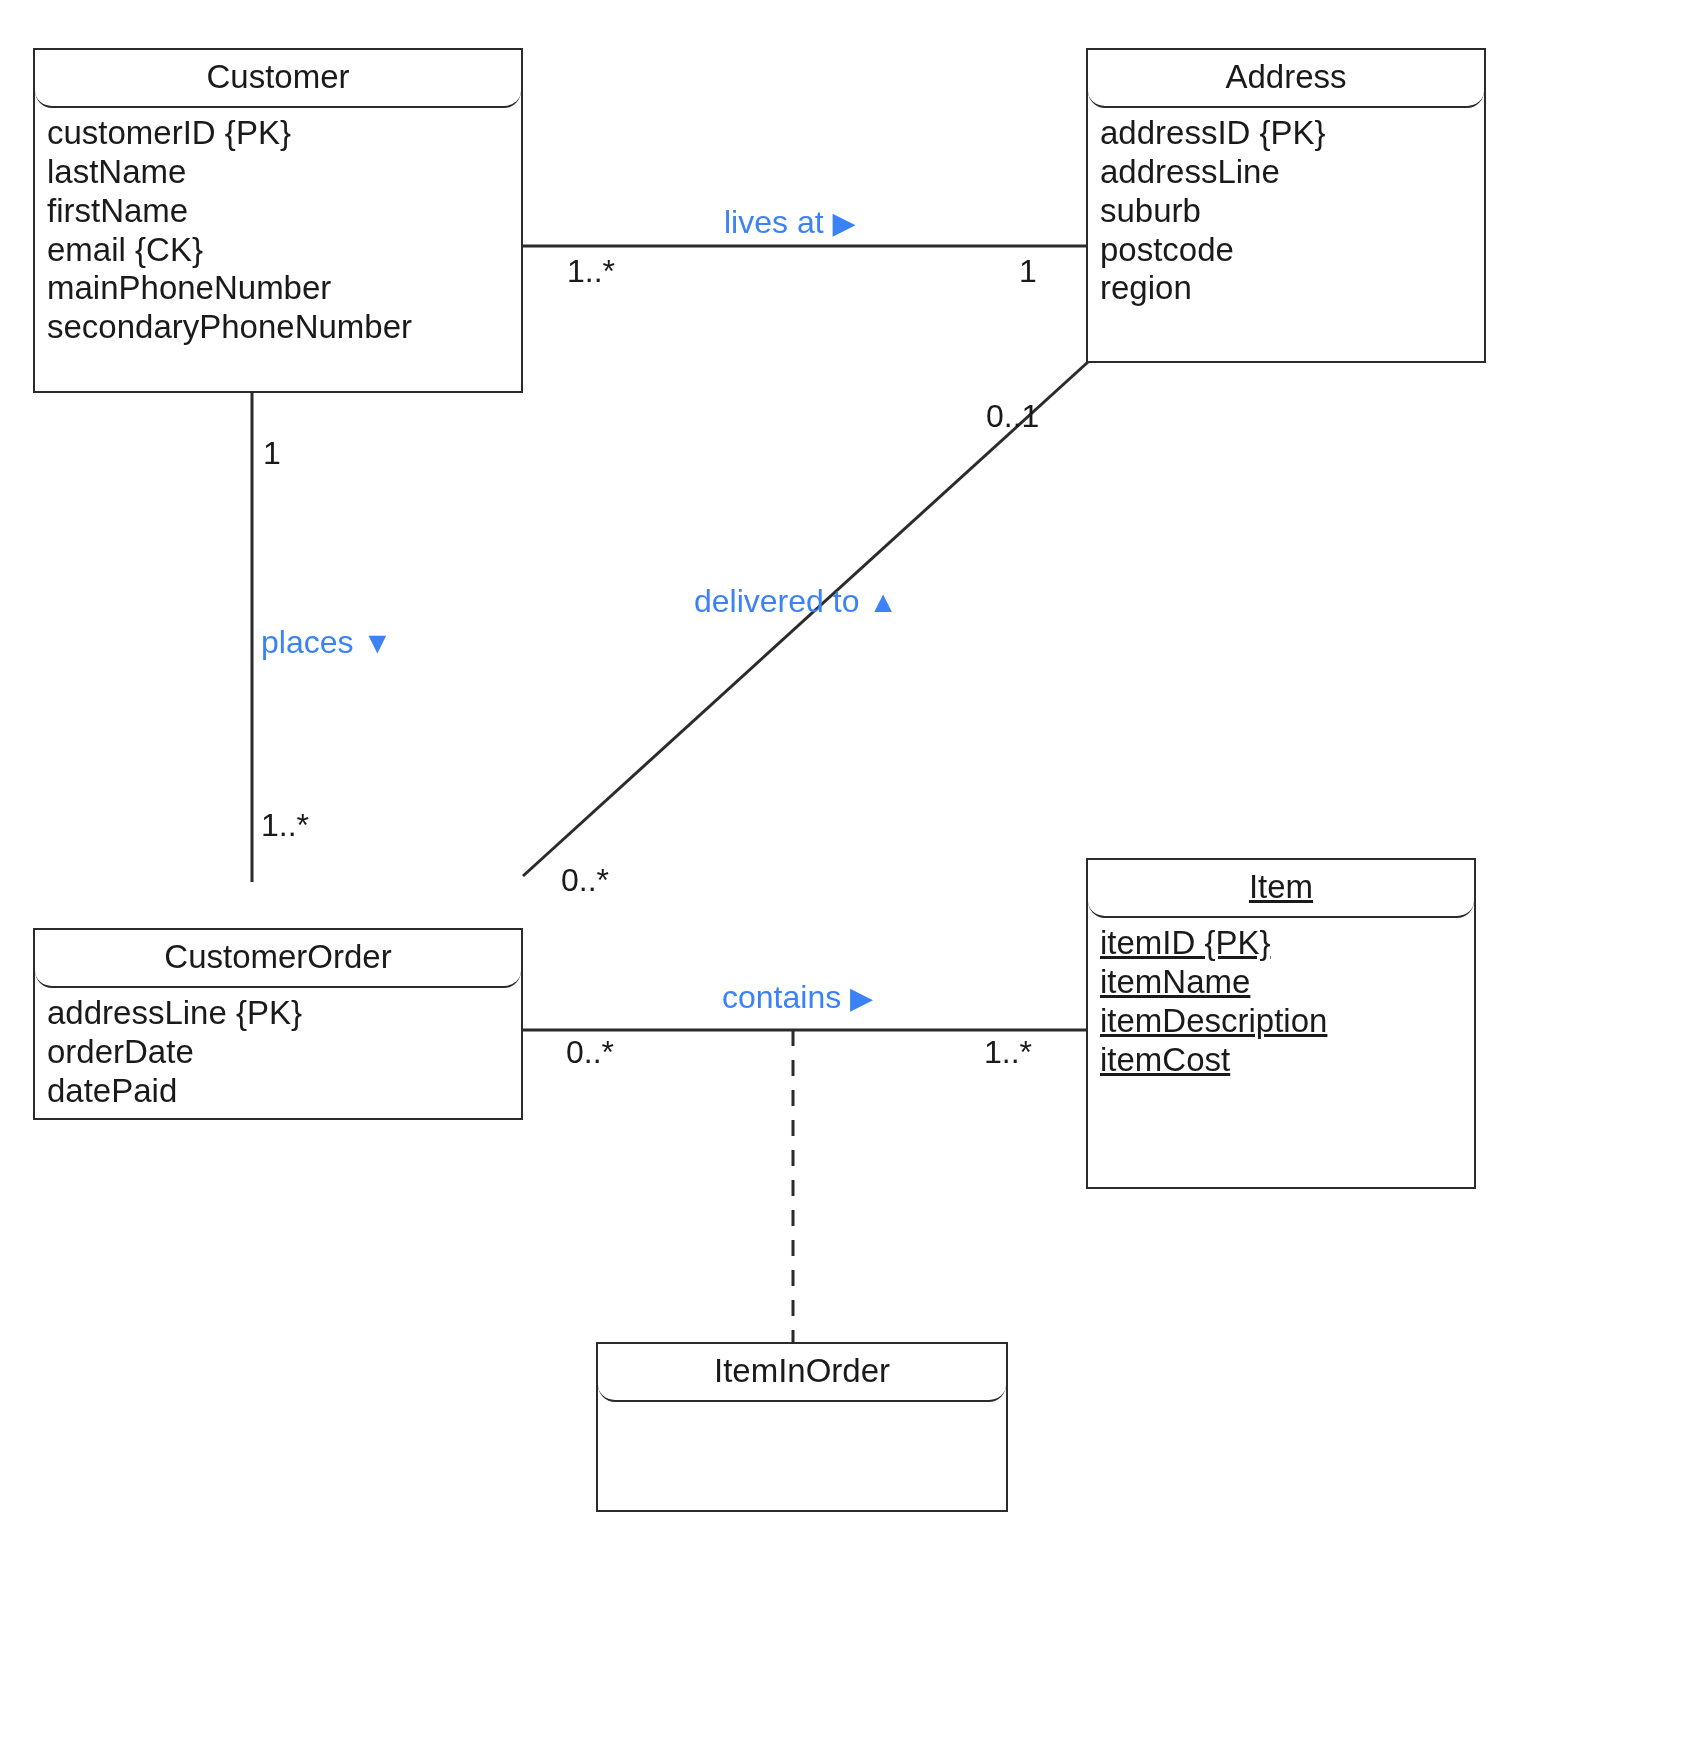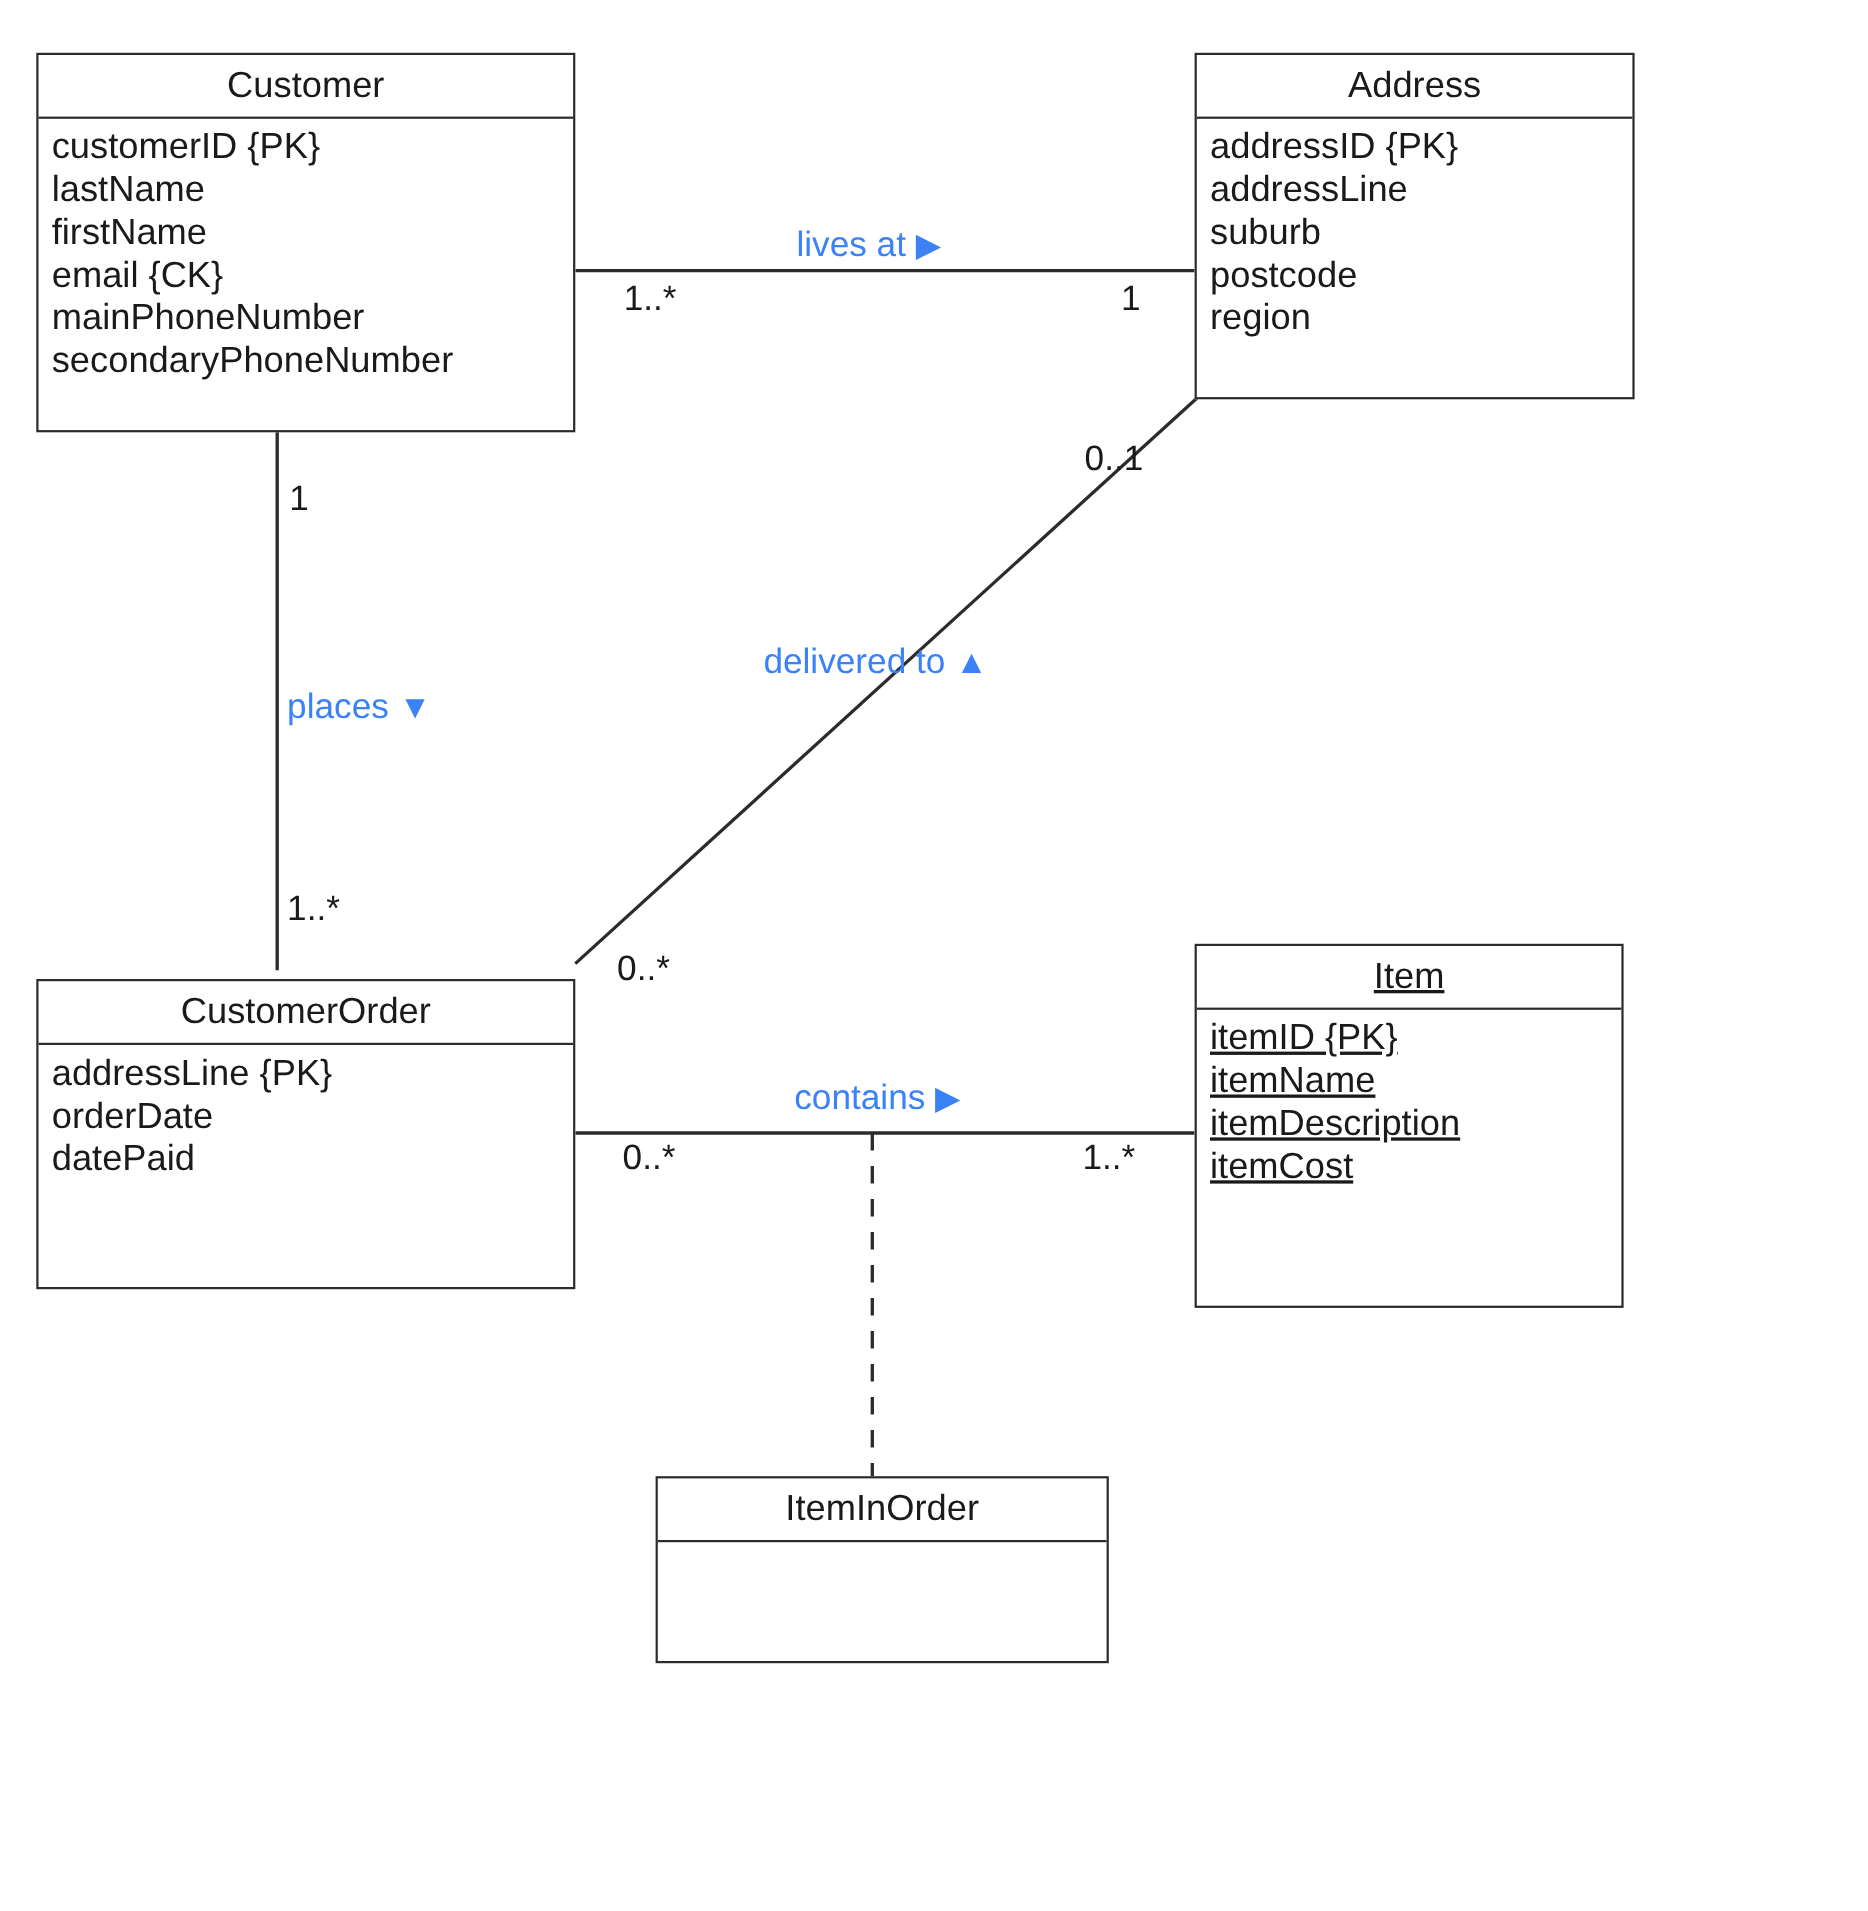--- a/index.html
+++ b/index.html
@@ -33,20 +33,21 @@
     box-sizing: border-box;
     z-index: 5;
   }
   .uml-name {
     text-align: center;
     font-size: 33px;
     line-height: 1.22;
     padding: 7px 8px 9px 8px;
     border-bottom: 2px solid #2b2b2b;
     white-space: nowrap;
+    border-radius: 17px;
   }
   .uml-attrs {
     padding: 6px 0 8px 12px;
     font-size: 33px;
     line-height: 1.175;
   }
   .uml-attr {
     white-space: nowrap;
   }
   .uml-attrs.empty {
@@ -107,21 +108,21 @@
     <div class="uml-name">Address</div>
     <div class="uml-attrs">
       <div class="uml-attr">addressID {PK}</div>
       <div class="uml-attr">addressLine</div>
       <div class="uml-attr">suburb</div>
       <div class="uml-attr">postcode</div>
       <div class="uml-attr">region</div>
     </div>
   </div>
 
-  <div class="uml-class" style="left:33px; top:890px; width:490px; height:282px;">
+  <div class="uml-class" style="left:33px; top:928px; width:490px; height:192px;">
     <div class="uml-name">CustomerOrder</div>
     <div class="uml-attrs">
       <div class="uml-attr">addressLine {PK}</div>
       <div class="uml-attr">orderDate</div>
       <div class="uml-attr">datePaid</div>
     </div>
   </div>
 
   <div class="uml-class" style="left:1086px; top:858px; width:390px; height:331px;text-decoration:underline;">
     <div class="uml-name">Item</div>

